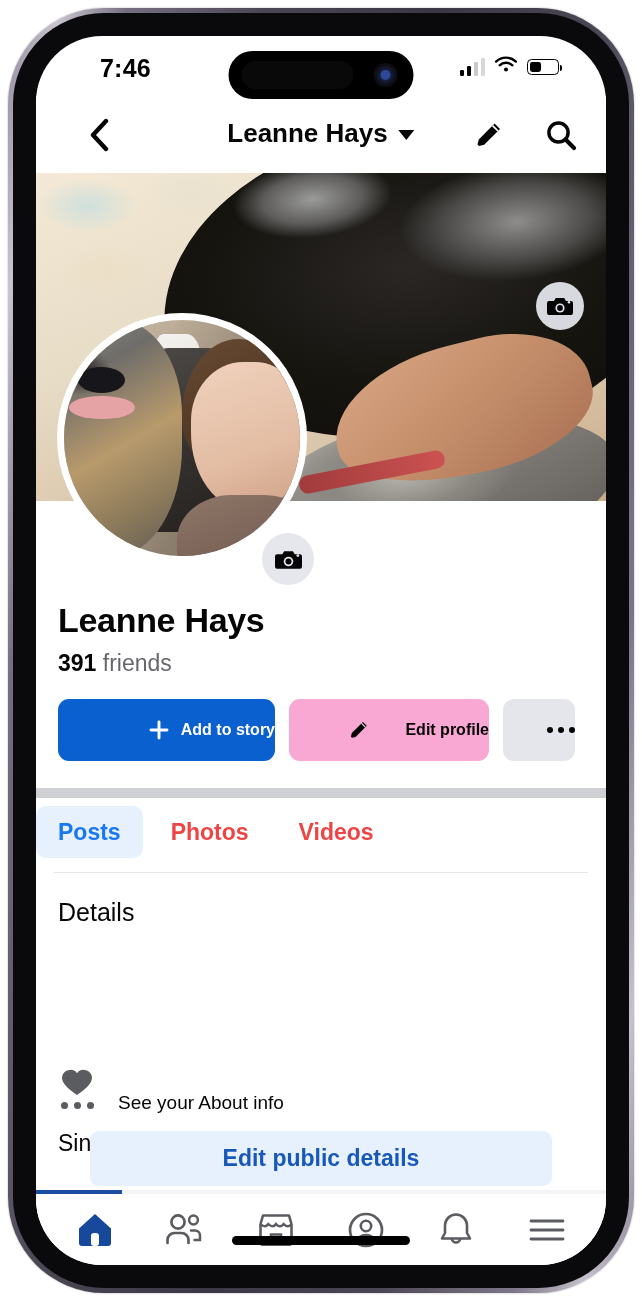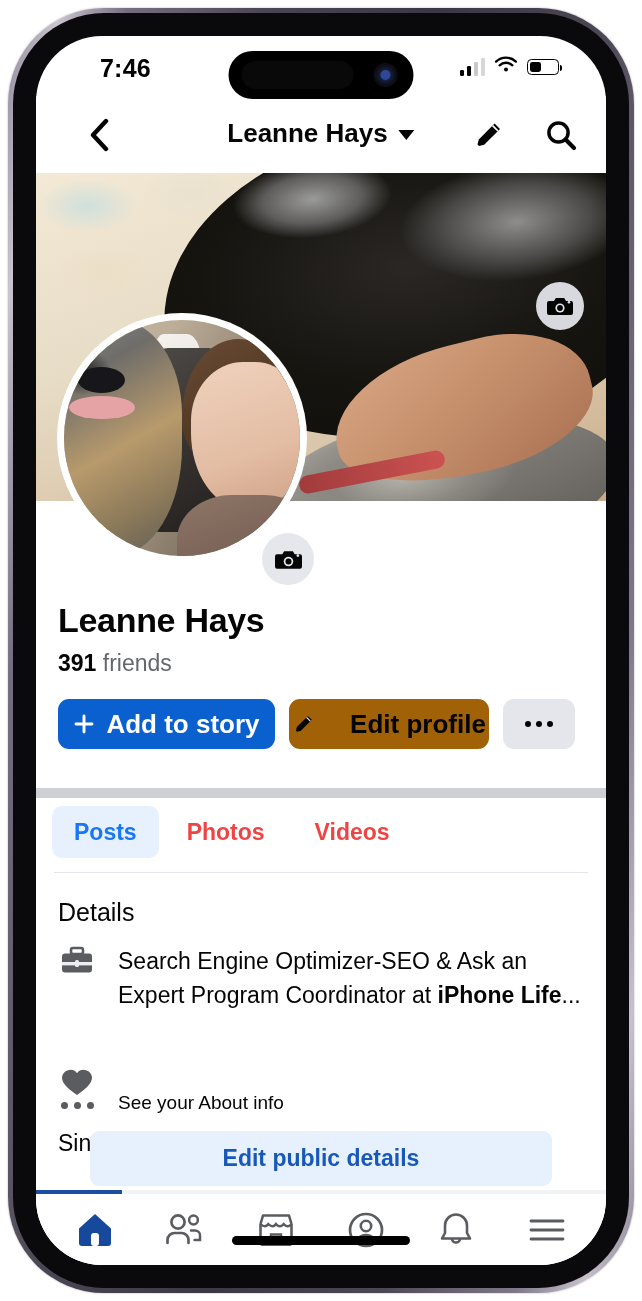--- a/index.html
+++ b/index.html
@@ -247,38 +247,38 @@
     margin-left:22px; font-size:34px; font-weight:700; color:#050505; letter-spacing:-.3px;
   }
   .pfriends{ margin-left:22px; margin-top:10px; font-size:23px; color:#65676b; }
   .pfriends b{ color:#050505; font-weight:700; }
 
   .actions{
     display:flex; align-items:center; gap:14px;
     margin-left:22px; margin-top:22px;
   }
   .btn{
-    height:50px; border-radius:11px; display:flex; align-items:center;
-    justify-content:center; gap:11px; font-size:26px; font-weight:700;
+    height:62px; border-radius:11px; display:flex; align-items:center;
+    justify-content:flex-end; gap:11px; font-size:16px; font-weight:700;
     cursor:pointer; border:none;
   }
   .btn-primary{ width:217px; background:#0a60cf; color:#fff; }
-  .btn-secondary{ width:200px; background:#a16207; color:#050505;gap:34px; }
+  .btn-secondary{ width:200px; background:#f9a8d4; color:#050505;gap:34px; }
   .btn-more{ width:72px; background:#e4e6eb; color:#050505; }
   .dots3{ display:flex; gap:5px; }
   .dots3 i{ width:6px;height:6px;border-radius:50%;background:#050505; display:block;}
 
   .divider-thick{
     position:absolute; left:0; top:752px; width:100%; height:10px; background:#ced0d4;
   }
 
   
   .tabs{
     position:absolute; left:0; top:770px; width:100%;
-    display:flex; padding-left:16px; gap:6px;
+    display:flex; gap:6px;
   }
   .tab{
     height:52px; padding:0 22px; display:flex; align-items:center;
     font-size:23px; font-weight:700; color:#ef4444; border-radius:10px;
   }
   .tab.active{ color:#1877f2; background:#e7f0fd; }
   .tabs-rule{
     position:absolute; left:18px; top:836px; width:534px; height:1px; background:#e4e6eb;
   }
 
@@ -467,31 +467,20 @@
 
   <div class="tabs">
     <div class="tab active">Posts</div>
     <div class="tab">Photos</div>
     <div class="tab">Videos</div>
   </div>
   <div class="tabs-rule"></div>
 
   <div class="details-title">Details</div>
 
-  <div class="drow" id="drow-work">
-    <span class="dicon">
-      <svg width="34" height="30" viewBox="0 0 34 30">
-        <rect x="11" y="2" width="12" height="6" rx="2" stroke="#5a5c60" stroke-width="2.6" fill="none"></rect>
-        <rect x="2" y="7.5" width="30" height="19" rx="3" fill="#5a5c60"></rect>
-        <rect x="2" y="16" width="30" height="3.4" fill="#eceef1"></rect>
-        <rect x="15" y="14" width="4" height="7" rx="1.6" fill="#eceef1"></rect>
-      </svg>
-    </span>
-    <span class="dtext"><span>Search Engine Optimizer-SEO &amp; Ask an Expert Program Coordinator at </span><b>iPhone Life</b><span>...</span></span>
-  </div>
 
   <div class="drow" id="drow-rel">
     <span class="dicon">
       <svg width="32" height="29" viewBox="0 0 32 29">
         <path d="M16 27 C5 19.5 1 14.5 1 9.6 A8.4 8.4 0 0 1 16 5.2 A8.4 8.4 0 0 1 31 9.6 C31 14.5 27 19.5 16 27z" fill="#5a5c60"></path>
       </svg>
     </span>
     <span class="dtext">Single</span>
   </div>
 

